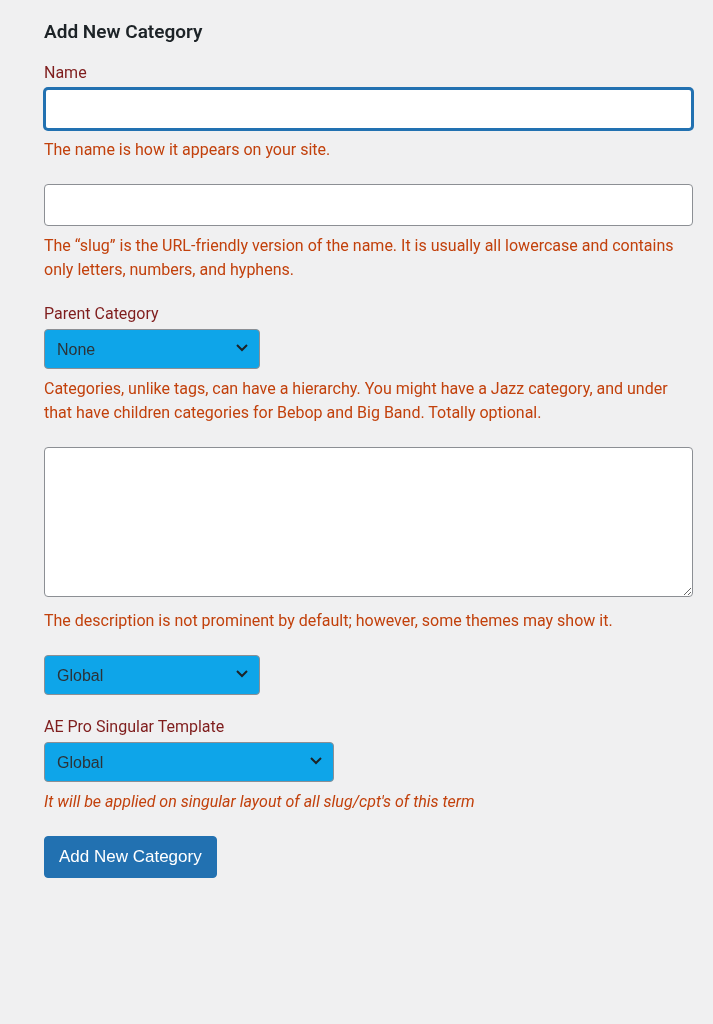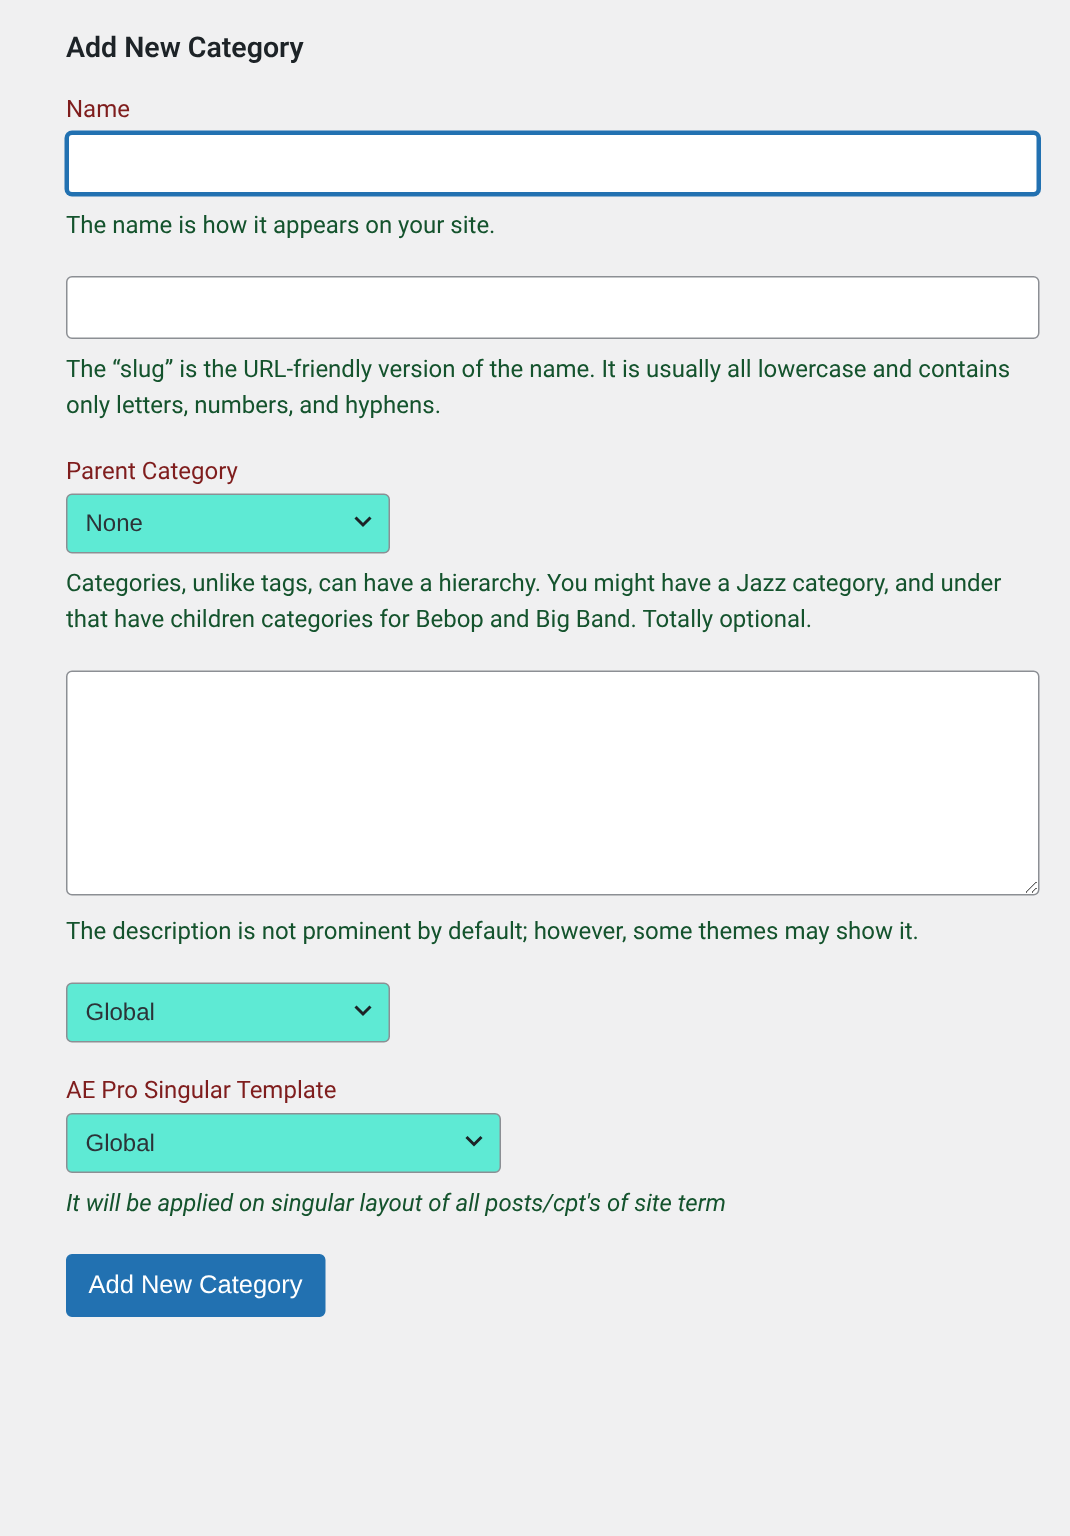--- a/index.html
+++ b/index.html
@@ -58,40 +58,40 @@
       border-radius: 4px;
       background: #fff;
       color: #2c3338;
       line-height: 1.4;
       height: 150px;
       resize: both;
       font-family: inherit;
     }
     .form-field .help-text {
       font-size: 16px;
-      color: #14532d;
+      color: #c2410c;
       margin-top: 8px;
       line-height: 1.5;
     }
     .form-field .help-text.italic {
       font-style: italic;
     }
     .select-wrap {
       position: relative;
       display: inline-block;
     }
     .form-field select {
       appearance: none;
       -webkit-appearance: none;
       -moz-appearance: none;
       padding: 7px 36px 7px 12px;
       font-size: 16px;
       border: 1px solid #8c8f94;
       border-radius: 4px;
-      background: #5eead4;
+      background: #0ea5e9;
       color: #2c3338;
       height: 40px;
       cursor: pointer;
     }
     .select-wrap .chevron {
       position: absolute;
       right: 10px;
       top: 50%;
       transform: translateY(-50%);
       pointer-events: none;
@@ -179,17 +179,17 @@
     <div class="select-wrap">
       <select class="select-singular">
         <option>Global</option>
       </select>
       <span class="chevron">
         <svg viewBox="0 0 16 16">
             <polyline points="3,6 8,11 13,6"></polyline>
           </svg>
       </span>
     </div>
-    <p class="help-text italic">It will be applied on singular layout of all posts/cpt's of site term</p>
+    <p class="help-text italic">It will be applied on singular layout of all slug/cpt's of this term</p>
   </div>
 
   <button class="submit-button">Add New Category</button>
 </div>
 
 </body></html>

